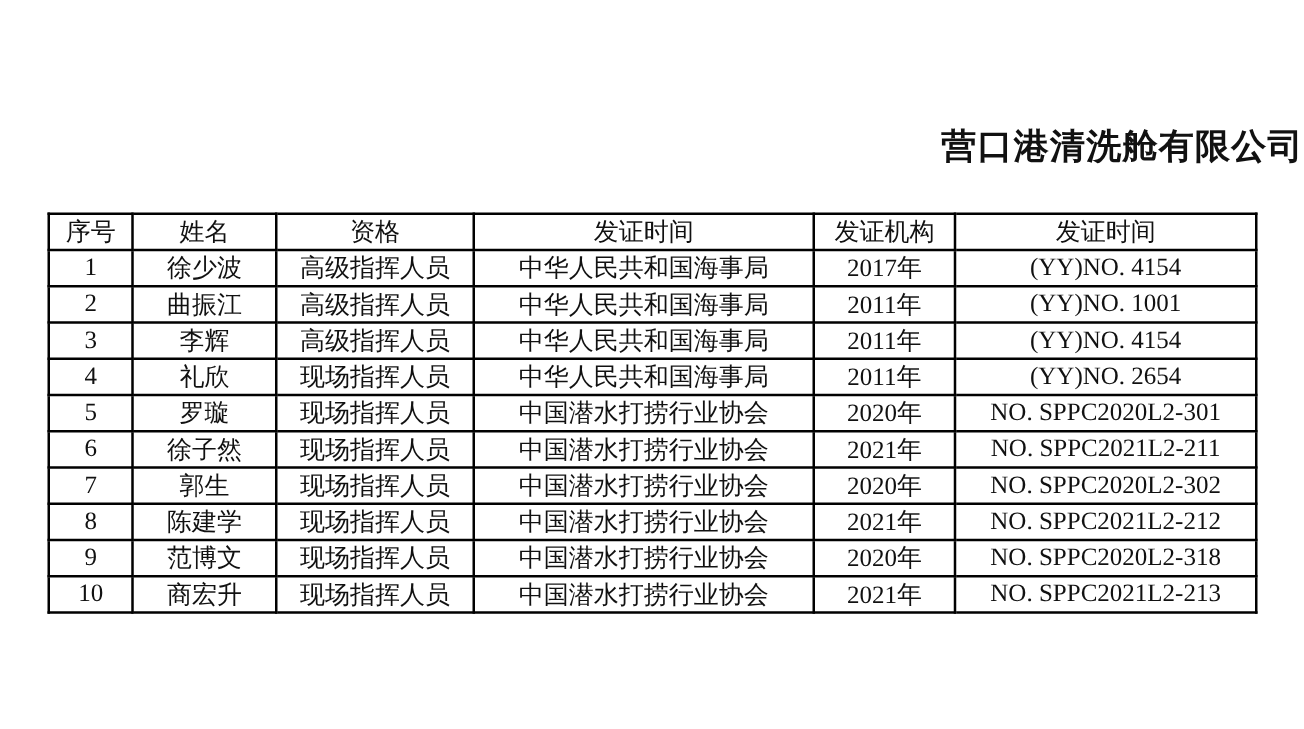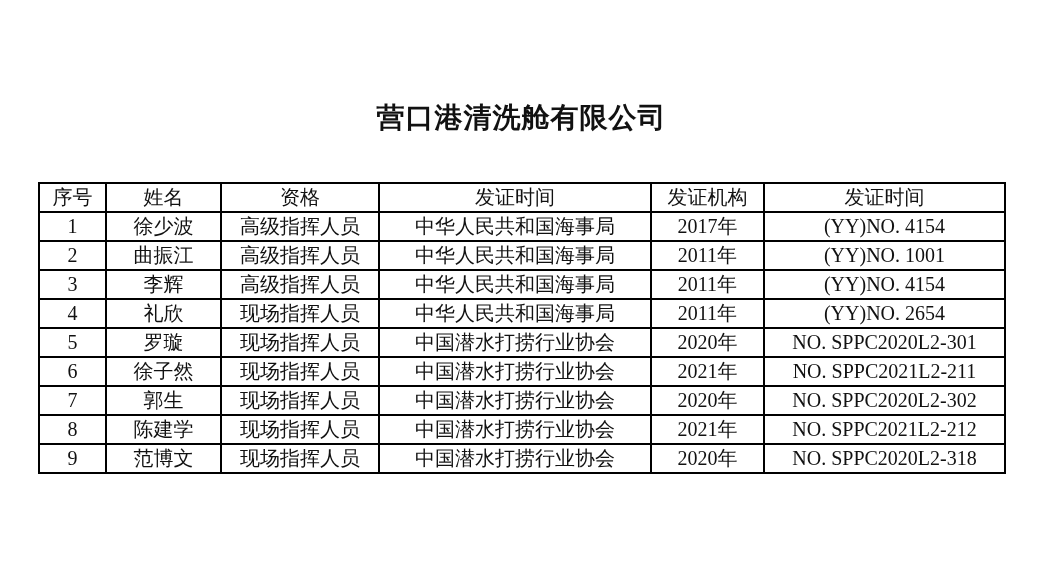--- a/index.html
+++ b/index.html
@@ -14,33 +14,33 @@
     background: #ffffff;
     overflow: hidden;
     font-family: "Liberation Serif", "DejaVu Serif", serif;
     color: #111111;
   }
   .titles {
     position: absolute;
     top: 100px;
     left: 0;
     width: 100%;
-    text-align: center;
+    text-align: right;
   }
   .title-line {
     font-size: 28px;
     font-weight: bold;
     line-height: 36px;
     letter-spacing: 1px;
     white-space: nowrap;
   }
   table.doc-table {
     position: absolute;
     left: 38px;
-    top: 182px;
+    top: 170px;
     width: 966px;
     border-collapse: collapse;
     table-layout: fixed;
   }
   table.doc-table th,
   table.doc-table td {
     border: 2px solid #000000;
     height: 27px;
     padding: 0 2px;
     text-align: center;
@@ -150,15 +150,23 @@
           <td>NO. SPPC2021L2-212</td>
         </tr>
         <tr>
           <td>9</td>
           <td>范博文</td>
           <td>现场指挥人员</td>
           <td>中国潜水打捞行业协会</td>
           <td>2020年</td>
           <td>NO. SPPC2020L2-318</td>
         </tr>
+        <tr>
+          <td>10</td>
+          <td>商宏升</td>
+          <td>现场指挥人员</td>
+          <td>中国潜水打捞行业协会</td>
+          <td>2021年</td>
+          <td>NO. SPPC2021L2-213</td>
+        </tr>
       </tbody>
   </table>
 </div>
 
 </body></html>

